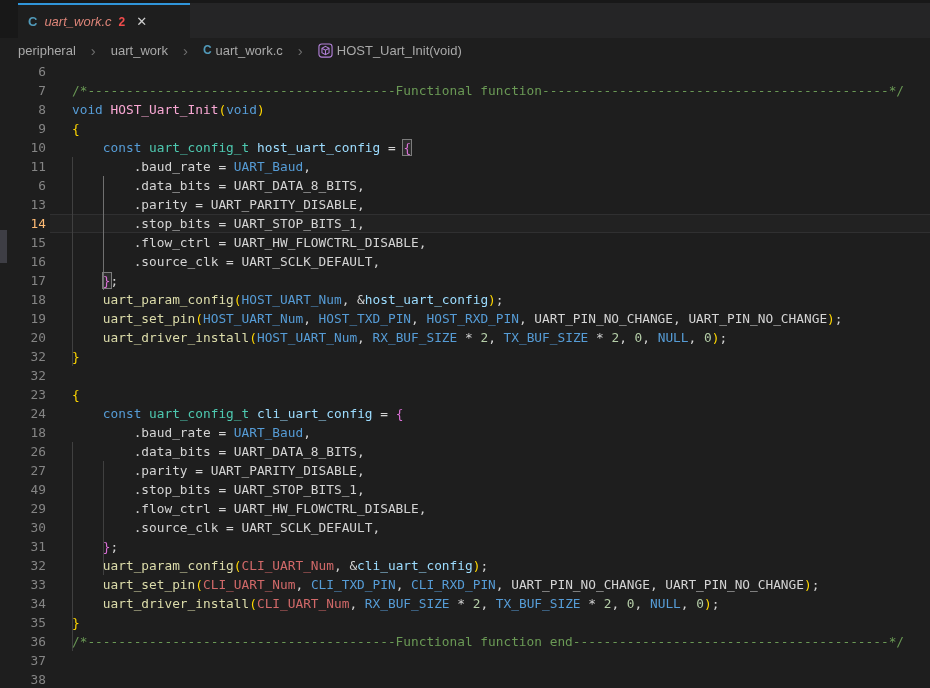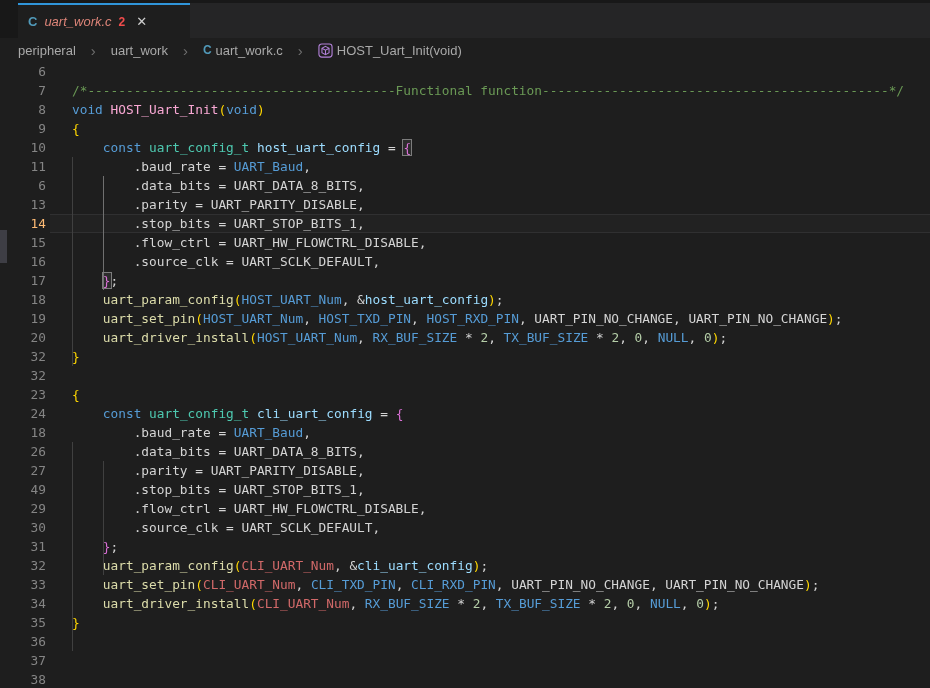--- a/index.html
+++ b/index.html
@@ -138,19 +138,20 @@
         <div class="row"><span style="color: rgb(212, 212, 212);">        .data_bits = UART_DATA_8_BITS,</span></div>
         <div class="row"><span style="color: rgb(212, 212, 212);">        .parity = UART_PARITY_DISABLE,</span></div>
         <div class="row"><span style="color: rgb(212, 212, 212);">        .stop_bits = UART_STOP_BITS_1,</span></div>
         <div class="row"><span style="color: rgb(212, 212, 212);">        .flow_ctrl = UART_HW_FLOWCTRL_DISABLE,</span></div>
         <div class="row"><span style="color: rgb(212, 212, 212);">        .source_clk = UART_SCLK_DEFAULT,</span></div>
         <div class="row"><span style="color: rgb(212, 212, 212);">    </span><span style="color: rgb(218, 112, 214);">}</span><span style="color: rgb(212, 212, 212);">;</span></div>
         <div class="row"><span style="color: rgb(212, 212, 212);">    </span><span style="color: rgb(220, 220, 170);">uart_param_config</span><span style="color: rgb(255, 215, 0);">(</span><span style="color: rgb(209, 105, 105);">CLI_UART_Num</span><span style="color: rgb(212, 212, 212);">, &amp;</span><span style="color: rgb(156, 220, 254);">cli_uart_config</span><span style="color: rgb(255, 215, 0);">)</span><span style="color: rgb(212, 212, 212);">;</span></div>
         <div class="row"><span style="color: rgb(212, 212, 212);">    </span><span style="color: rgb(220, 220, 170);">uart_set_pin</span><span style="color: rgb(255, 215, 0);">(</span><span style="color: rgb(209, 105, 105);">CLI_UART_Num</span><span style="color: rgb(212, 212, 212);">, </span><span style="color: rgb(86, 156, 214);">CLI_TXD_PIN</span><span style="color: rgb(212, 212, 212);">, </span><span style="color: rgb(86, 156, 214);">CLI_RXD_PIN</span><span style="color: rgb(212, 212, 212);">, UART_PIN_NO_CHANGE, UART_PIN_NO_CHANGE</span><span style="color: rgb(255, 215, 0);">)</span><span style="color: rgb(212, 212, 212);">;</span></div>
         <div class="row"><span style="color: rgb(212, 212, 212);">    </span><span style="color: rgb(220, 220, 170);">uart_driver_install</span><span style="color: rgb(255, 215, 0);">(</span><span style="color: rgb(209, 105, 105);">CLI_UART_Num</span><span style="color: rgb(212, 212, 212);">, </span><span style="color: rgb(86, 156, 214);">RX_BUF_SIZE</span><span style="color: rgb(212, 212, 212);"> * </span><span style="color: rgb(181, 206, 168);">2</span><span style="color: rgb(212, 212, 212);">, </span><span style="color: rgb(86, 156, 214);">TX_BUF_SIZE</span><span style="color: rgb(212, 212, 212);"> * </span><span style="color: rgb(181, 206, 168);">2</span><span style="color: rgb(212, 212, 212);">, </span><span style="color: rgb(181, 206, 168);">0</span><span style="color: rgb(212, 212, 212);">, </span><span style="color: rgb(86, 156, 214);">NULL</span><span style="color: rgb(212, 212, 212);">, </span><span style="color: rgb(181, 206, 168);">0</span><span style="color: rgb(255, 215, 0);">)</span><span style="color: rgb(212, 212, 212);">;</span></div>
         <div class="row"><span style="color: rgb(255, 215, 0);">}</span></div>
+        <div class="row"><span style="color: rgb(106, 153, 85);">/*----------------------------------------Functional function end-----------------------------------------*/</span></div>
       </div>
   <div class="indent-guide" style="left: 72px; top: 95px; height: 209px; background: rgb(64, 64, 64);"></div>
       <div class="indent-guide" style="left: 103px; top: 114px; height: 114px; background: rgb(112, 112, 112);"></div>
       <div class="indent-guide" style="left: 72px; top: 380px; height: 209px; background: rgb(64, 64, 64);"></div>
       <div class="indent-guide" style="left: 103px; top: 399px; height: 114px; background: rgb(64, 64, 64);"></div>
     </div>
 </div>
 
 </body></html>

